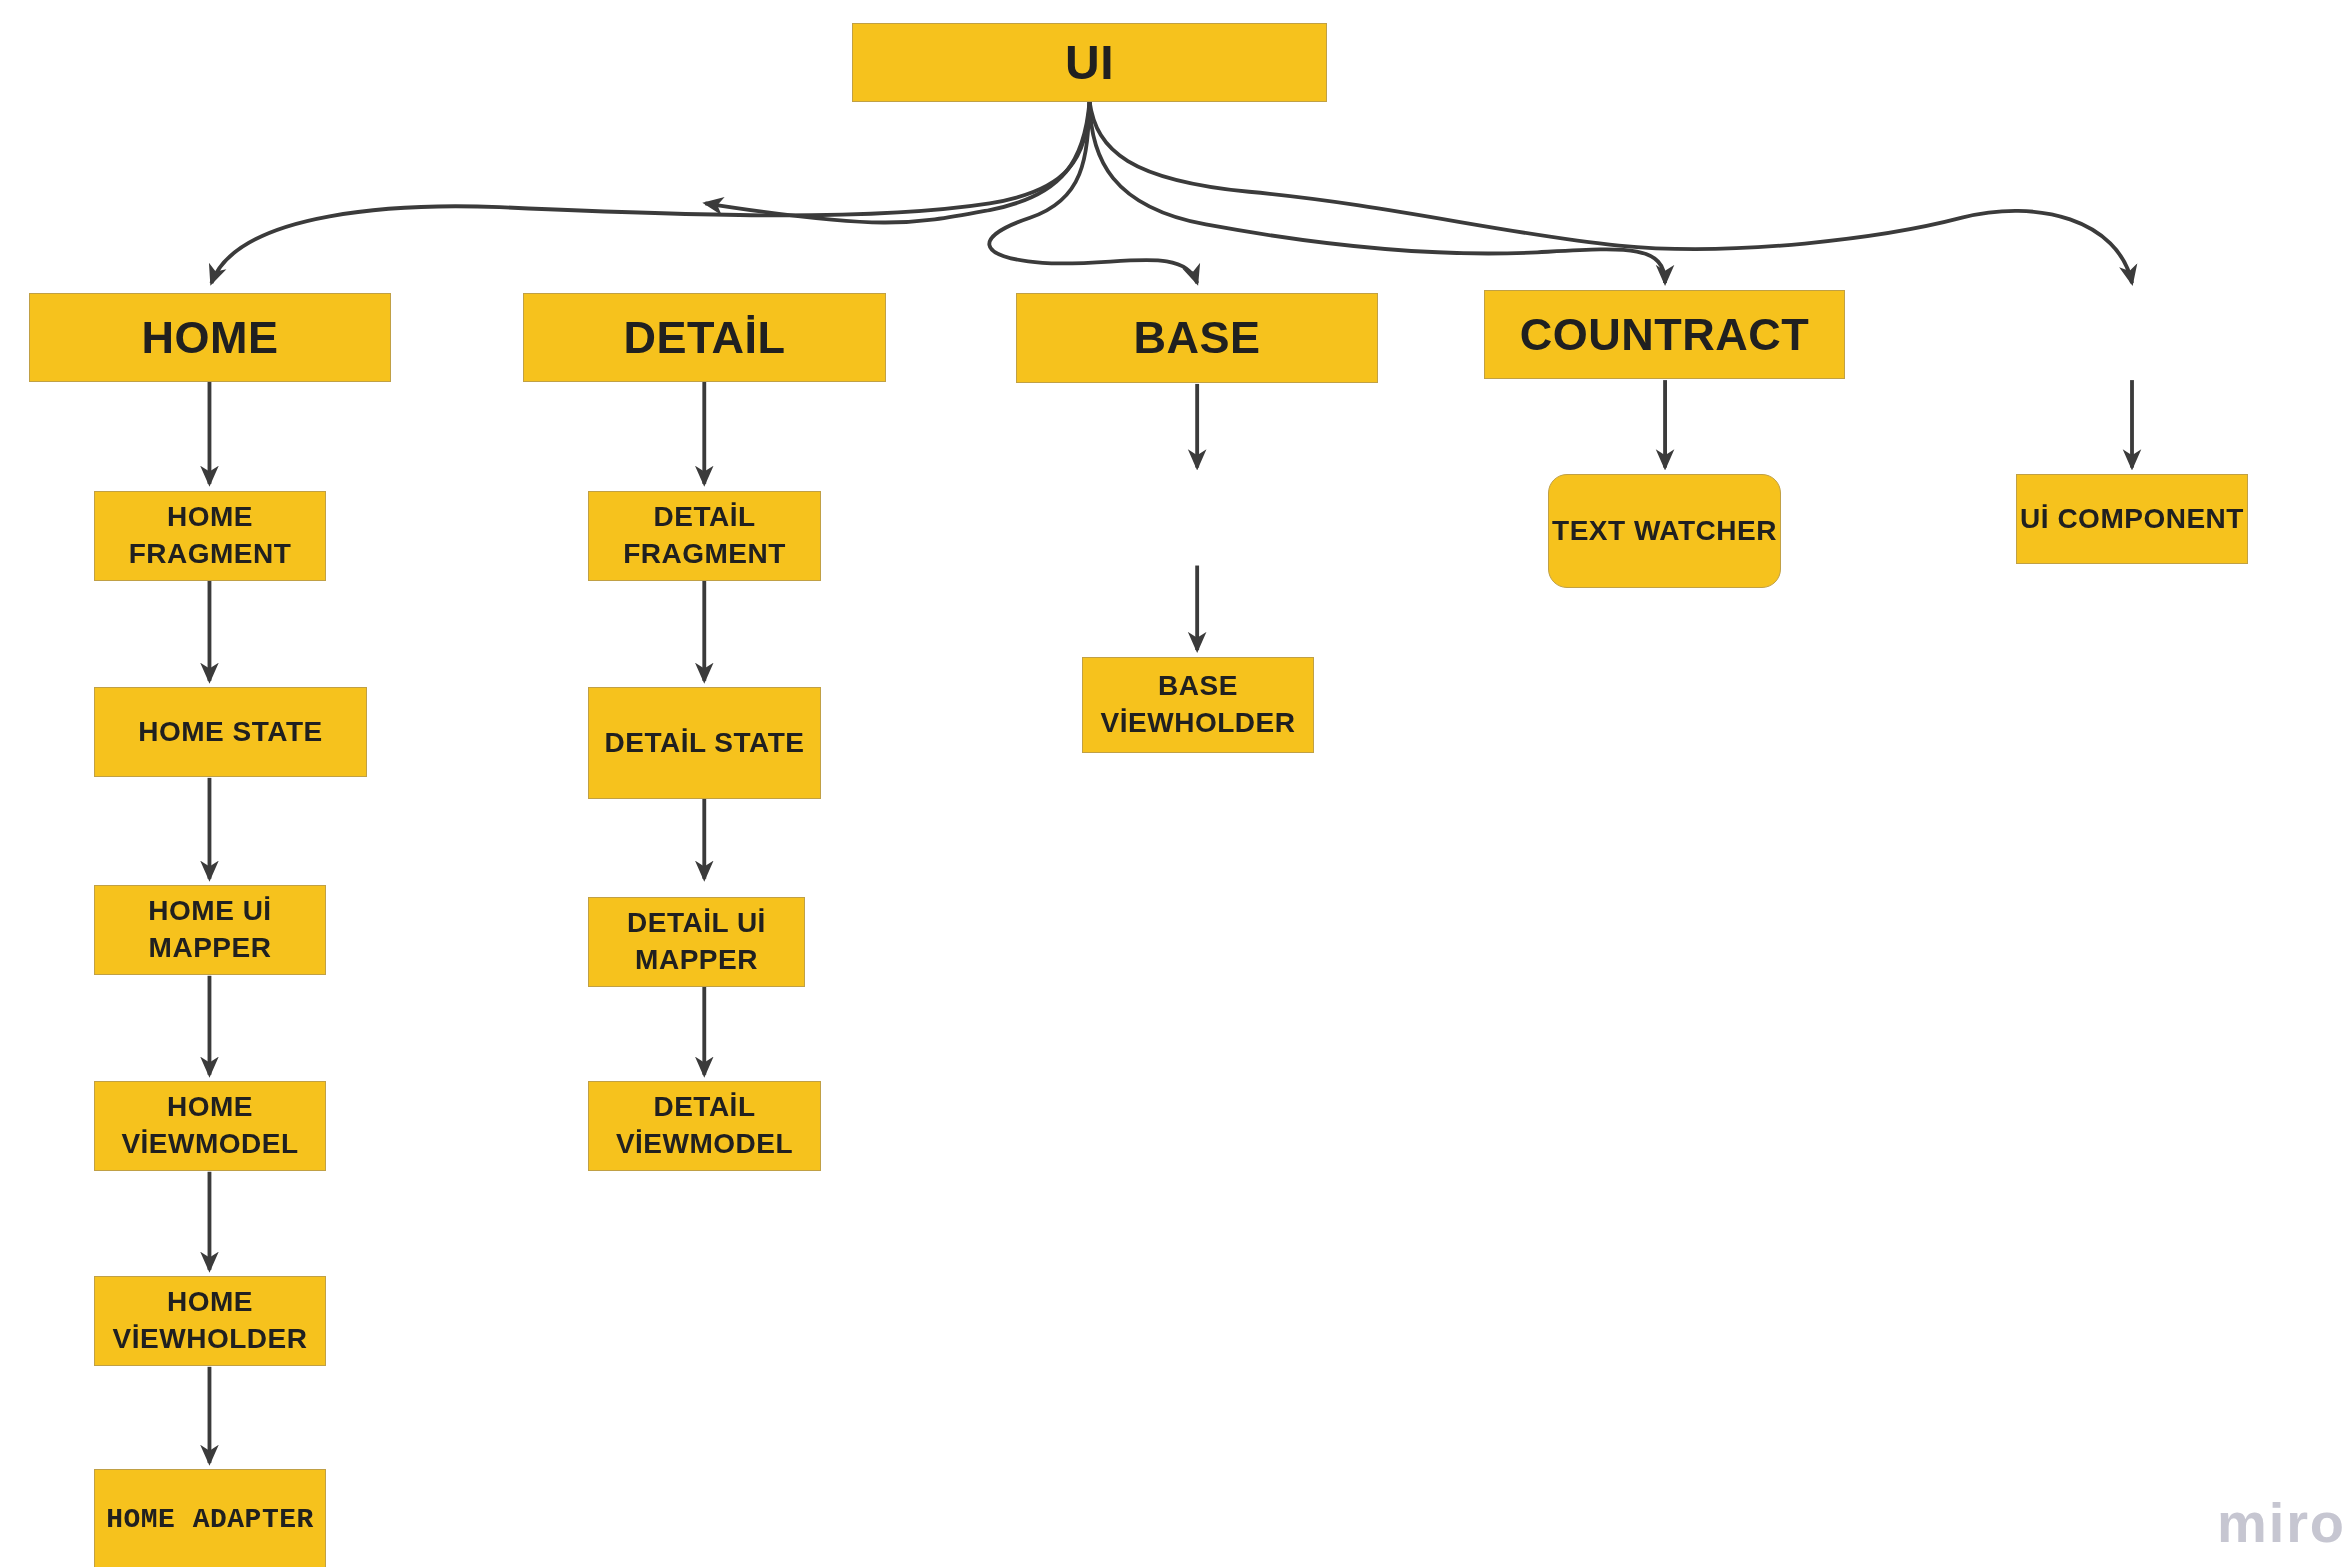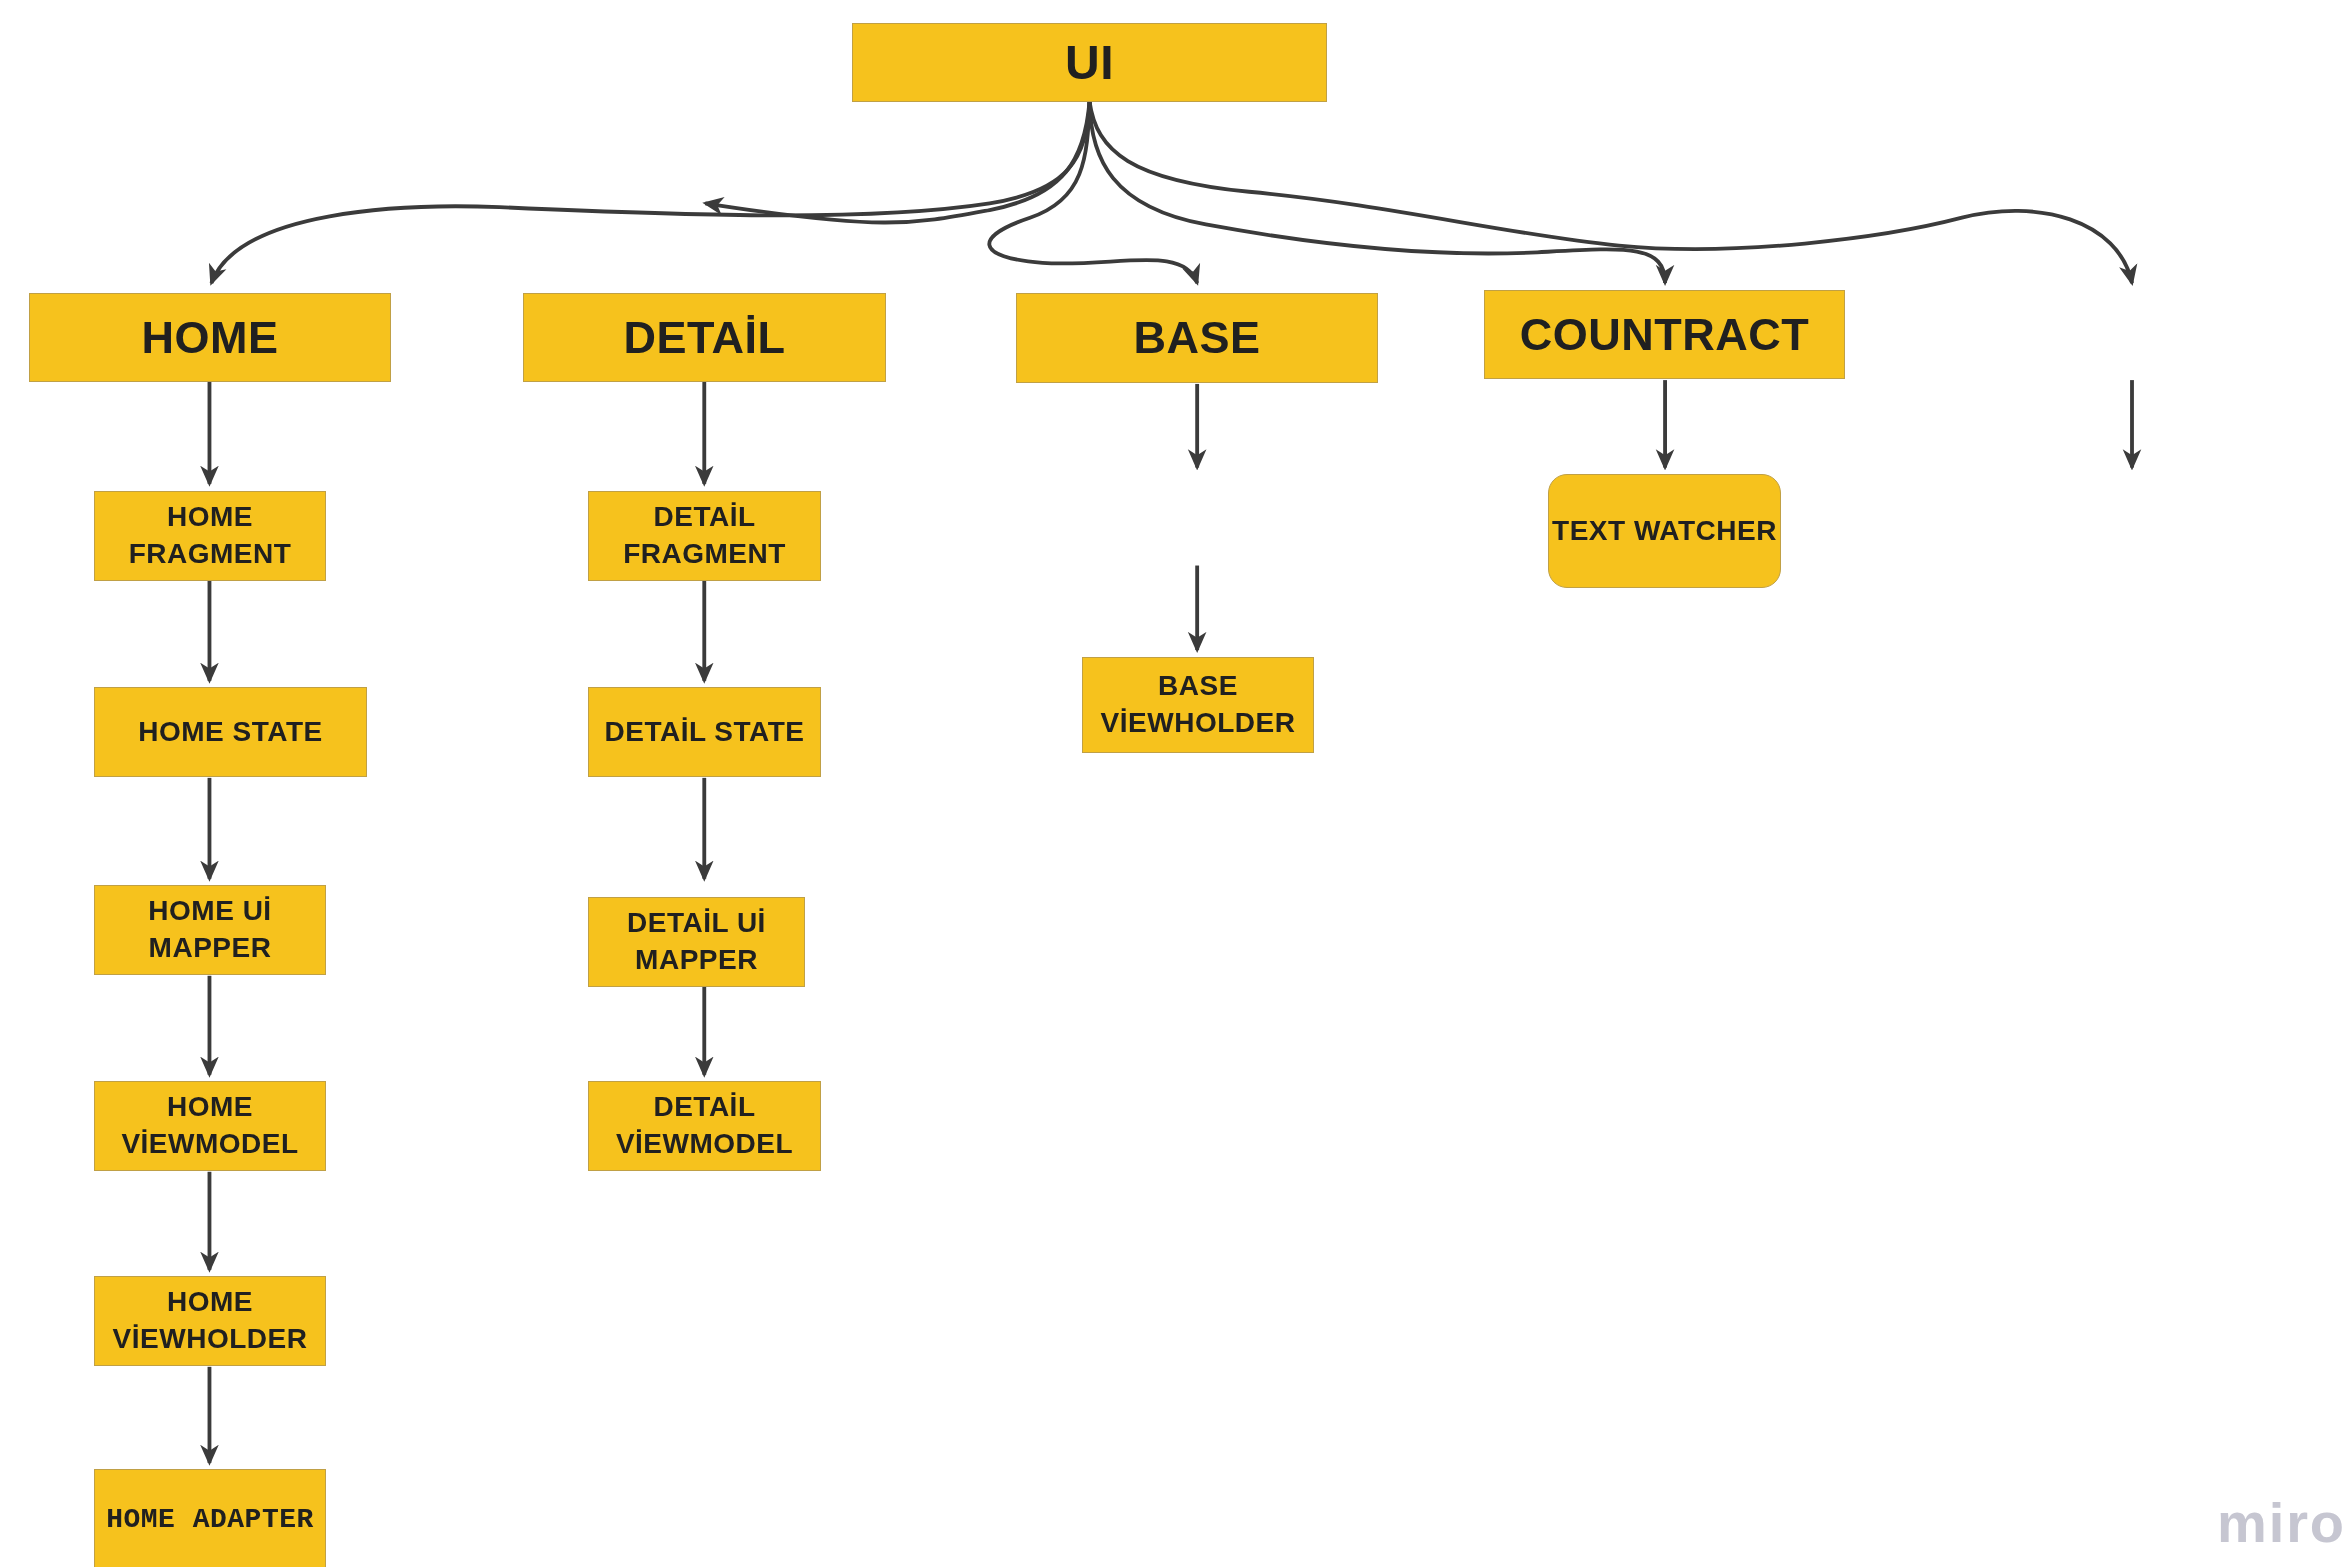--- a/index.html
+++ b/index.html
@@ -114,28 +114,29 @@
   <div class="node child-node" style="left:94px; top:672px; width:273px; height:90px;">HOME STATE</div>
   <div class="node child-node" style="left:94px; top:870px; width:232px; height:90px;">HOME Uİ MAPPER</div>
   <div class="node child-node" style="left:94px; top:1066px; width:232px; height:90px;">HOME
 VİEWMODEL</div>
   <div class="node child-node" style="left:94px; top:1261px; width:232px; height:90px;">HOME
 VİEWHOLDER</div>
   <div class="node child-node" style="left:94px; top:1454px; width:232px; height:103px;font-family:Liberation Mono, monospace;">HOME ADAPTER</div>
 
   <div class="node child-node" style="left:588px; top:476px; width:233px; height:90px;">DETAİL
 FRAGMENT</div>
-  <div class="node child-node" style="left:588px; top:672px; width:233px; height:90px;">DETAİL STATE</div>
+  <div class="node child-node" style="left:588px; top:672px; width:233px; height:112px;">DETAİL STATE</div>
   <div class="node child-node" style="left:588px; top:882px; width:217px; height:90px;">DETAİL Uİ
 MAPPER</div>
   <div class="node child-node" style="left:588px; top:1066px; width:233px; height:90px;">DETAİL
 VİEWMODEL</div>
 
   <div class="node child-node" style="left:1082px; top:642px; width:232px; height:96px;">BASE
 VİEWHOLDER</div>
 
   <div class="node child-node" style="left:1548px; top:459px; width:233px; height:114px;border-radius:19px;">TEXT WATCHER</div>
 
+  <div class="node child-node" style="left:2016px; top:459px; width:232px; height:90px;">Uİ COMPONENT</div>
 
   <div id="watermark">miro</div>
 
 </div>
 
 
 </body></html>

